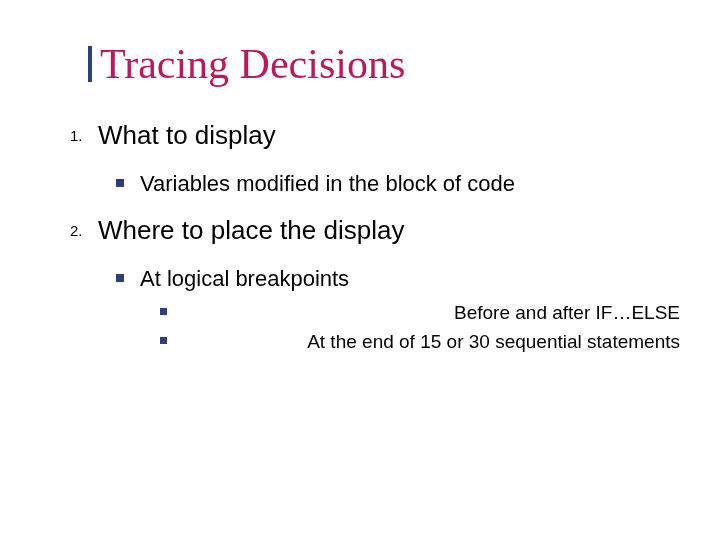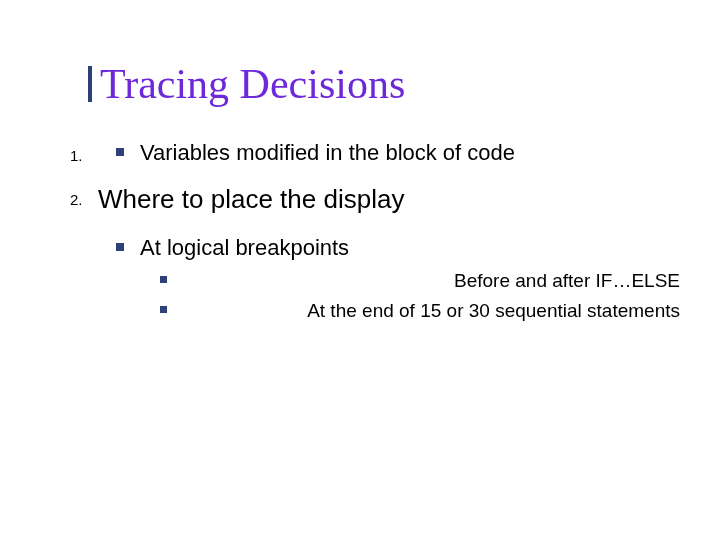--- a/index.html
+++ b/index.html
@@ -26,22 +26,21 @@
     top: 6px;
     bottom: 6px;
     width: 4px;
     background: #2f3f7a;
   }
   .title {
     font-family: "Times New Roman", Times, serif;
     font-size: 42px;
     font-weight: 400;
     letter-spacing: 0px;
-    color: #6d28d9;
-    margin-top: 20px;
+    color: #be185d;
   }
   .content {
     margin-top: 30px;
     margin-left: 10px;
     font-size: 20px;
     line-height: 1.35;
   }
   ol.lvl1 {
     list-style: none;
     counter-reset: num;
@@ -107,20 +106,21 @@
 
   <div class="title-wrap">
     <div class="accent-bar"></div>
     <h1 class="title">Tracing Decisions</h1>
   </div>
 
   <div class="content">
     <ol class="lvl1">
 
       <li>
+        <span>What to display</span>
         <ul class="lvl2">
           <li>Variables modified in the block of code</li>
         </ul>
       </li>
 
       <li>
         <span>Where to place the display</span>
         <ul class="lvl2">
           <li>
             <span>At logical breakpoints</span>

